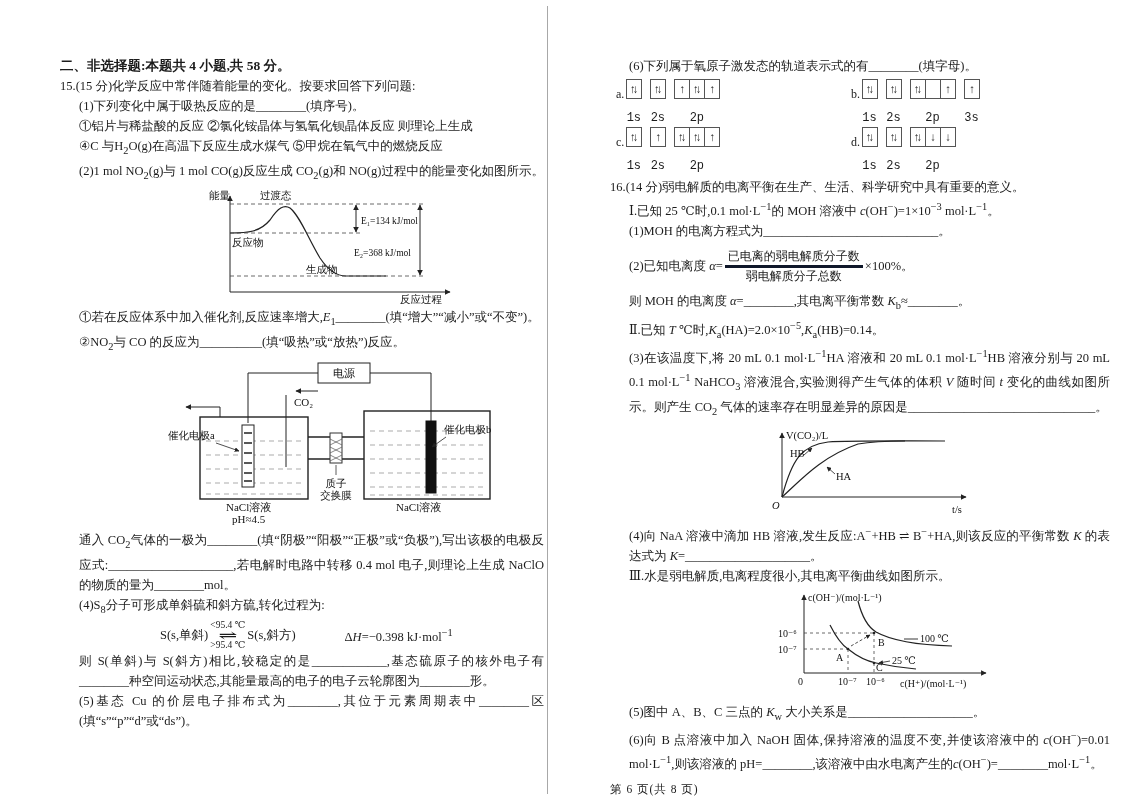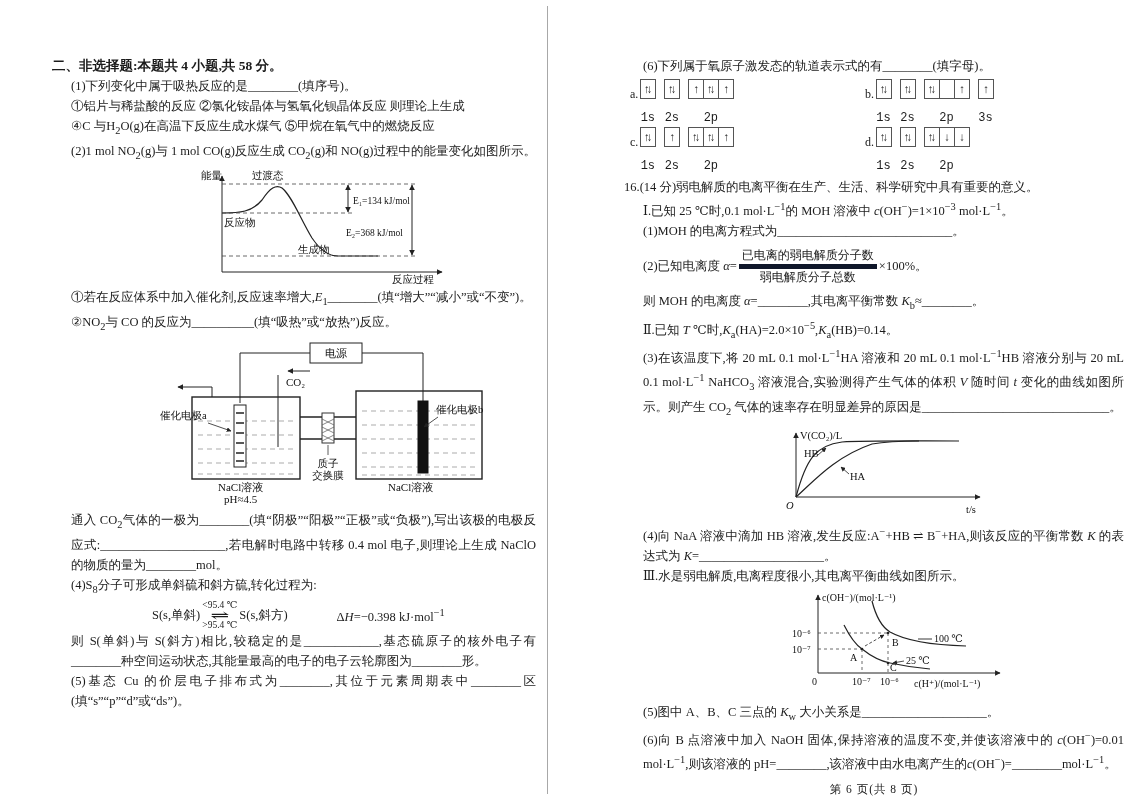--- a/index.html
+++ b/index.html
@@ -2,56 +2,57 @@
 <html><head>
 <meta charset="utf-8">
 <style>
   html,body{margin:0;padding:0;}
   body{
     width:1131px;height:800px;background:#ffffff;position:relative;overflow:hidden;
     font-family:"Liberation Serif","DejaVu Serif",serif;color:#1b1b1b;
   }
   .divider{position:absolute;left:547px;top:6px;width:1px;height:788px;background:#a8a8a8;}
   .page{position:absolute;font-size:12.5px;line-height:20px;}
-  .page-left{left:52px;top:56px;width:484px;}
-  .page-right{left:624px;top:56px;width:500px;}
+  .page-left{left:60px;top:56px;width:484px;}
+  .page-right{left:610px;top:56px;width:500px;}
   p{margin:0;text-align:justify;}
   .bold{font-weight:bold;font-size:13.5px;}
   .ind{padding-left:19px;}
-  .center-footer{text-align:center;margin-top:4px;font-size:11.5px;letter-spacing:1px;}
+  .center-footer{text-align:left;margin-top:4px;font-size:11.5px;letter-spacing:1px;}
   svg{display:block;}
   svg text{font-family:"Liberation Serif","DejaVu Serif",serif;fill:#111;}
   .dia{margin:3px 0;}
   
   .s-eq{display:flex;align-items:center;padding-left:100px;margin:1px 0;height:30px;}
   .eq-stack{display:inline-flex;flex-direction:column;align-items:center;margin:8px 2px;line-height:1;}
   .eq-cond{font-size:9.5px;line-height:9px;}
   .eq-arrow{font-size:14px;line-height:11px;transform:scaleX(1.6);}
   .dh{margin-left:49px;}
   
   .frac-line{display:flex;align-items:center;padding-left:19px;margin:8px 0;height:34px;}
   .frac{display:inline-flex;flex-direction:column;align-items:center;line-height:1.25;font-size:12px;margin:0 2px;}
-  .frac-num{border-bottom:5px solid #0f172a;padding:0 3px 1px 3px;}
+  .frac-num{border-bottom:3px solid #0f172a;padding:0 3px 1px 3px;}
   .frac-den{padding-top:1px;}
   
   .orb-table{display:grid;grid-template-columns:235px 1fr;row-gap:3px;margin:3px 0 5px 6px;}
   .orb-row{display:flex;align-items:flex-start;}
   .orb-opt{font-size:12px;padding-top:5px;margin-right:2px;}
   .orb-group{display:flex;flex-direction:column;align-items:center;margin-right:9px;}
   .orb-cells{display:flex;}
   .orb-cell{width:16px;height:20px;border:1px solid #555;margin-right:-1px;display:flex;align-items:center;justify-content:center;font-size:11.5px;letter-spacing:-3px;padding-right:3px;box-sizing:border-box;background:#fff;}
   .orb-name{font-size:12px;line-height:11px;margin-top:14px;font-family:Liberation Mono, monospace;}
 </style>
 </head>
 <body>
 
 <div class="divider"></div>
 
 <div class="page page-left">
   <p class="bold">二、非选择题:本题共 4 小题,共 58 分。</p>
+  <p>15.(15 分)化学反应中常伴随着能量的变化。按要求回答下列问题:</p>
   <p class="ind">(1)下列变化中属于吸热反应的是________(填序号)。</p>
   <p class="ind">①铝片与稀盐酸的反应  ②氯化铵晶体与氢氧化钡晶体反应  则理论上生成</p>
   <p class="ind">④C 与H<sub>2</sub>O(g)在高温下反应生成水煤气  ⑤甲烷在氧气中的燃烧反应</p>
   <p class="ind">(2)1 mol NO<sub>2</sub>(g)与 1 mol CO(g)反应生成 CO<sub>2</sub>(g)和 NO(g)过程中的能量变化如图所示。</p>
 
   <svg class="dia" width="260" height="116" viewBox="0 0 260 116" style="margin-left:148px;">
     <defs>
       <marker id="ar1" viewBox="0 0 10 10" refX="9" refY="5" markerWidth="6" markerHeight="6" orient="auto-start-reverse">
         <path d="M0,0 L10,5 L0,10 z" fill="#222"></path>
       </marker>

